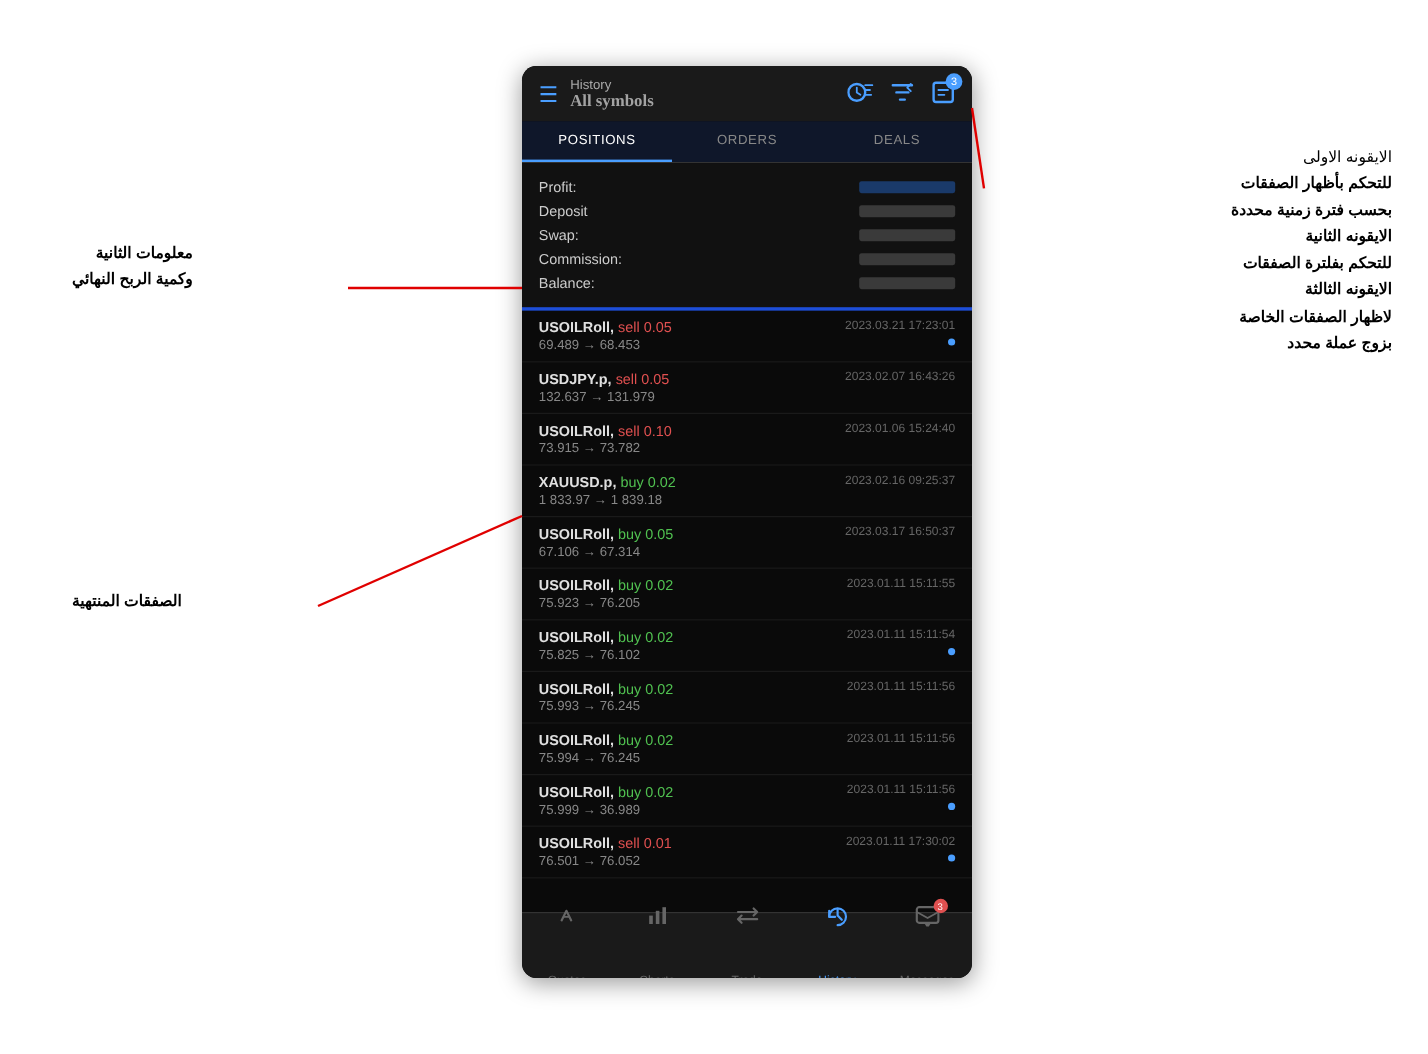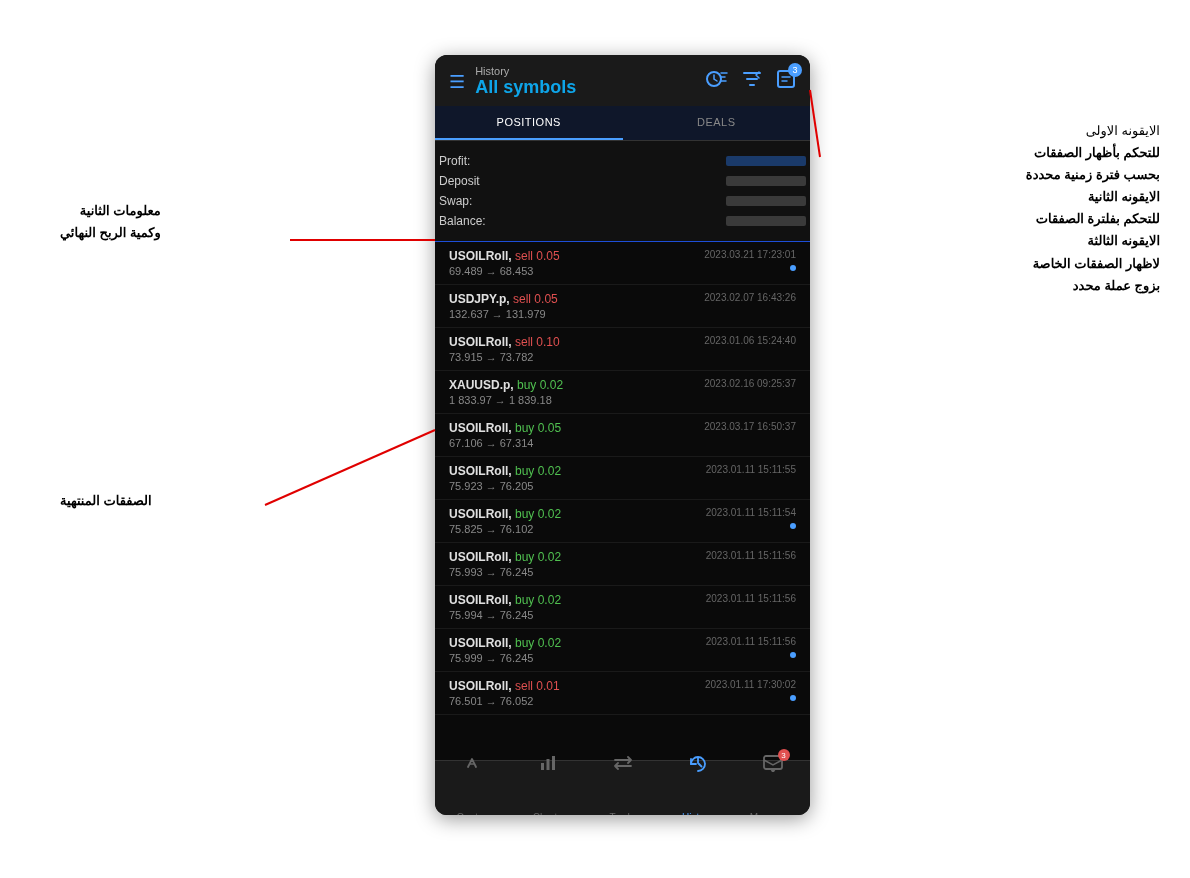--- a/index.html
+++ b/index.html
@@ -42,23 +42,24 @@
       color: #4a9eff;
       font-size: 18px;
       cursor: pointer;
     }
     .header-title-group {}
     .header-title-small {
       color: #aaaaaa;
       font-size: 11px;
     }
     .header-title-big {
-      color: #0ea5e9;
-      font-size: 18px;
+      color: #a3a3a3;
+      font-size: 14px;
       font-weight: bold;
+      font-family: Liberation Serif, serif;
     }
     .header-icons {
       display: flex;
       align-items: center;
       gap: 14px;
     }
     .header-icon {
       color: #4a9eff;
       font-size: 18px;
       cursor: pointer;
@@ -96,22 +97,22 @@
       letter-spacing: 0.5px;
     }
     .tab.active {
       color: #ffffff;
       border-bottom: 2px solid #4a9eff;
     }
 
     
     .summary-section {
       background: #111;
-      padding: 10px 4px;
-      border-bottom: 1px solid #1d4ed8;
+      padding: 10px 14px;
+      border-bottom: 3px solid #1d4ed8;
     }
     .summary-row {
       display: flex;
       justify-content: space-between;
       align-items: center;
       padding: 3px 0;
     }
     .summary-label {
       color: #cccccc;
       font-size: 12px;
@@ -281,37 +282,42 @@
           <rect x="2" y="2" width="16" height="16" rx="2" stroke="#4a9eff" stroke-width="2"></rect>
           <path d="M6 8h8M6 12h5" stroke="#4a9eff" stroke-width="1.5" stroke-linecap="round"></path>
         </svg>
         <span class="badge">3</span>
       </span>
     </div>
   </div>
 
   <div class="tabs-bar">
     <div class="tab active">POSITIONS</div>
+    <div class="tab">ORDERS</div>
     <div class="tab">DEALS</div>
   </div>
 
   <div class="summary-section">
     <div class="summary-row">
       <span class="summary-label">Profit:</span>
       <div class="summary-value blue"></div>
     </div>
     <div class="summary-row">
       <span class="summary-label">Deposit</span>
       <div class="summary-value grey"></div>
     </div>
     <div class="summary-row">
       <span class="summary-label">Swap:</span>
       <div class="summary-value grey"></div>
     </div>
     <div class="summary-row">
+      <span class="summary-label">Commission:</span>
+      <div class="summary-value grey"></div>
+    </div>
+    <div class="summary-row">
       <span class="summary-label">Balance:</span>
       <div class="summary-value grey"></div>
     </div>
   </div>
 
   <div class="deals-list" id="deals-list">
       <div class="deal-item">
       <div class="deal-left">
         <div class="deal-title">
           <span class="symbol">USOILRoll,</span>
@@ -427,21 +433,21 @@
         <div class="deal-date">2023.01.11 15:11:56</div>
 
       </div>
     </div>
       <div class="deal-item">
       <div class="deal-left">
         <div class="deal-title">
           <span class="symbol">USOILRoll,</span>
           <span class="action-buy"> buy 0.02</span>
         </div>
-        <div class="deal-prices">75.999 → 76.245</div>
+        <div class="deal-prices">75.999 → 36.989</div>
       </div>
       <div class="deal-right">
         <div class="deal-date">2023.01.11 15:11:56</div>
         <div class="deal-indicator "></div>
       </div>
     </div>
       <div class="deal-item">
       <div class="deal-left">
         <div class="deal-title">
           <span class="symbol">USOILRoll,</span>

